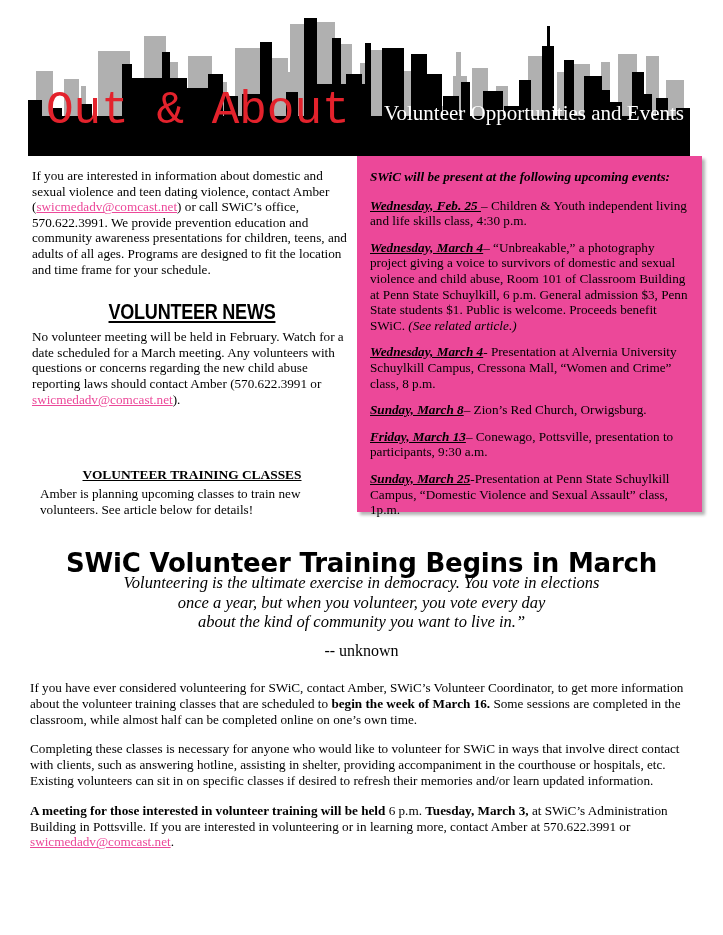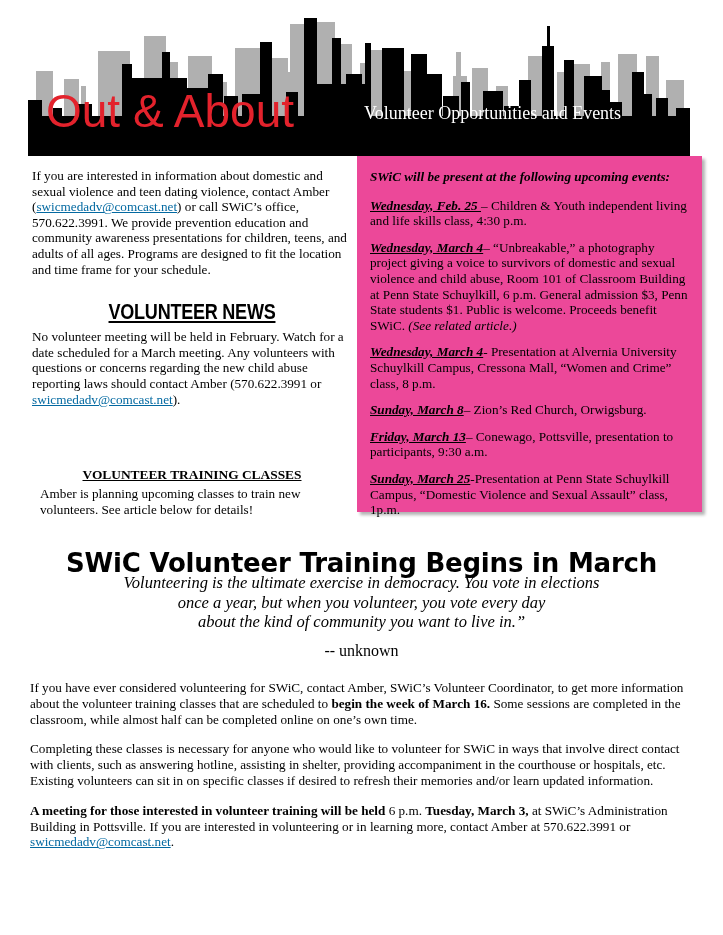--- a/index.html
+++ b/index.html
@@ -36,33 +36,33 @@
     left: 0;
     top: 0;
     width: 662px;
     height: 140px;
     display: block;
   }
   .masthead-title {
     position: absolute;
     left: 18px;
     top: 72px;
-    font-family: Liberation Sans, sans-serif;
+    font-family: Liberation Mono, monospace;
     font-size: 46px;
     line-height: 46px;
     color: #e3222c;
     letter-spacing: 0px;
     white-space: nowrap;
   }
   .masthead-sub {
     position: absolute;
-    left: 336px;
+    left: 356px;
     top: 86px;
     font-family: "Liberation Serif", "DejaVu Serif", serif;
-    font-size: 18px;
+    font-size: 21px;
     line-height: 22px;
     color: #ffffff;
     white-space: nowrap;
   }
 
   
   .col-left {
     position: absolute;
     left: 32px;
     top: 168px;
@@ -102,21 +102,21 @@
   }
   .evt-date {
     font-weight: bold;
     font-style: italic;
     text-decoration: underline;
   }
   .note-ital {
     font-style: italic;
   }
   a.link, .link {
-    color: #0369a1;
+    color: #ec4899;
     text-decoration: underline;
   }
 
   .head-news {
     font-family: "Liberation Sans Narrow", "Liberation Sans", sans-serif;
     font-weight: bold;
     font-size: 22px;
     line-height: 24px;
     text-align: center;
     text-decoration: underline;

